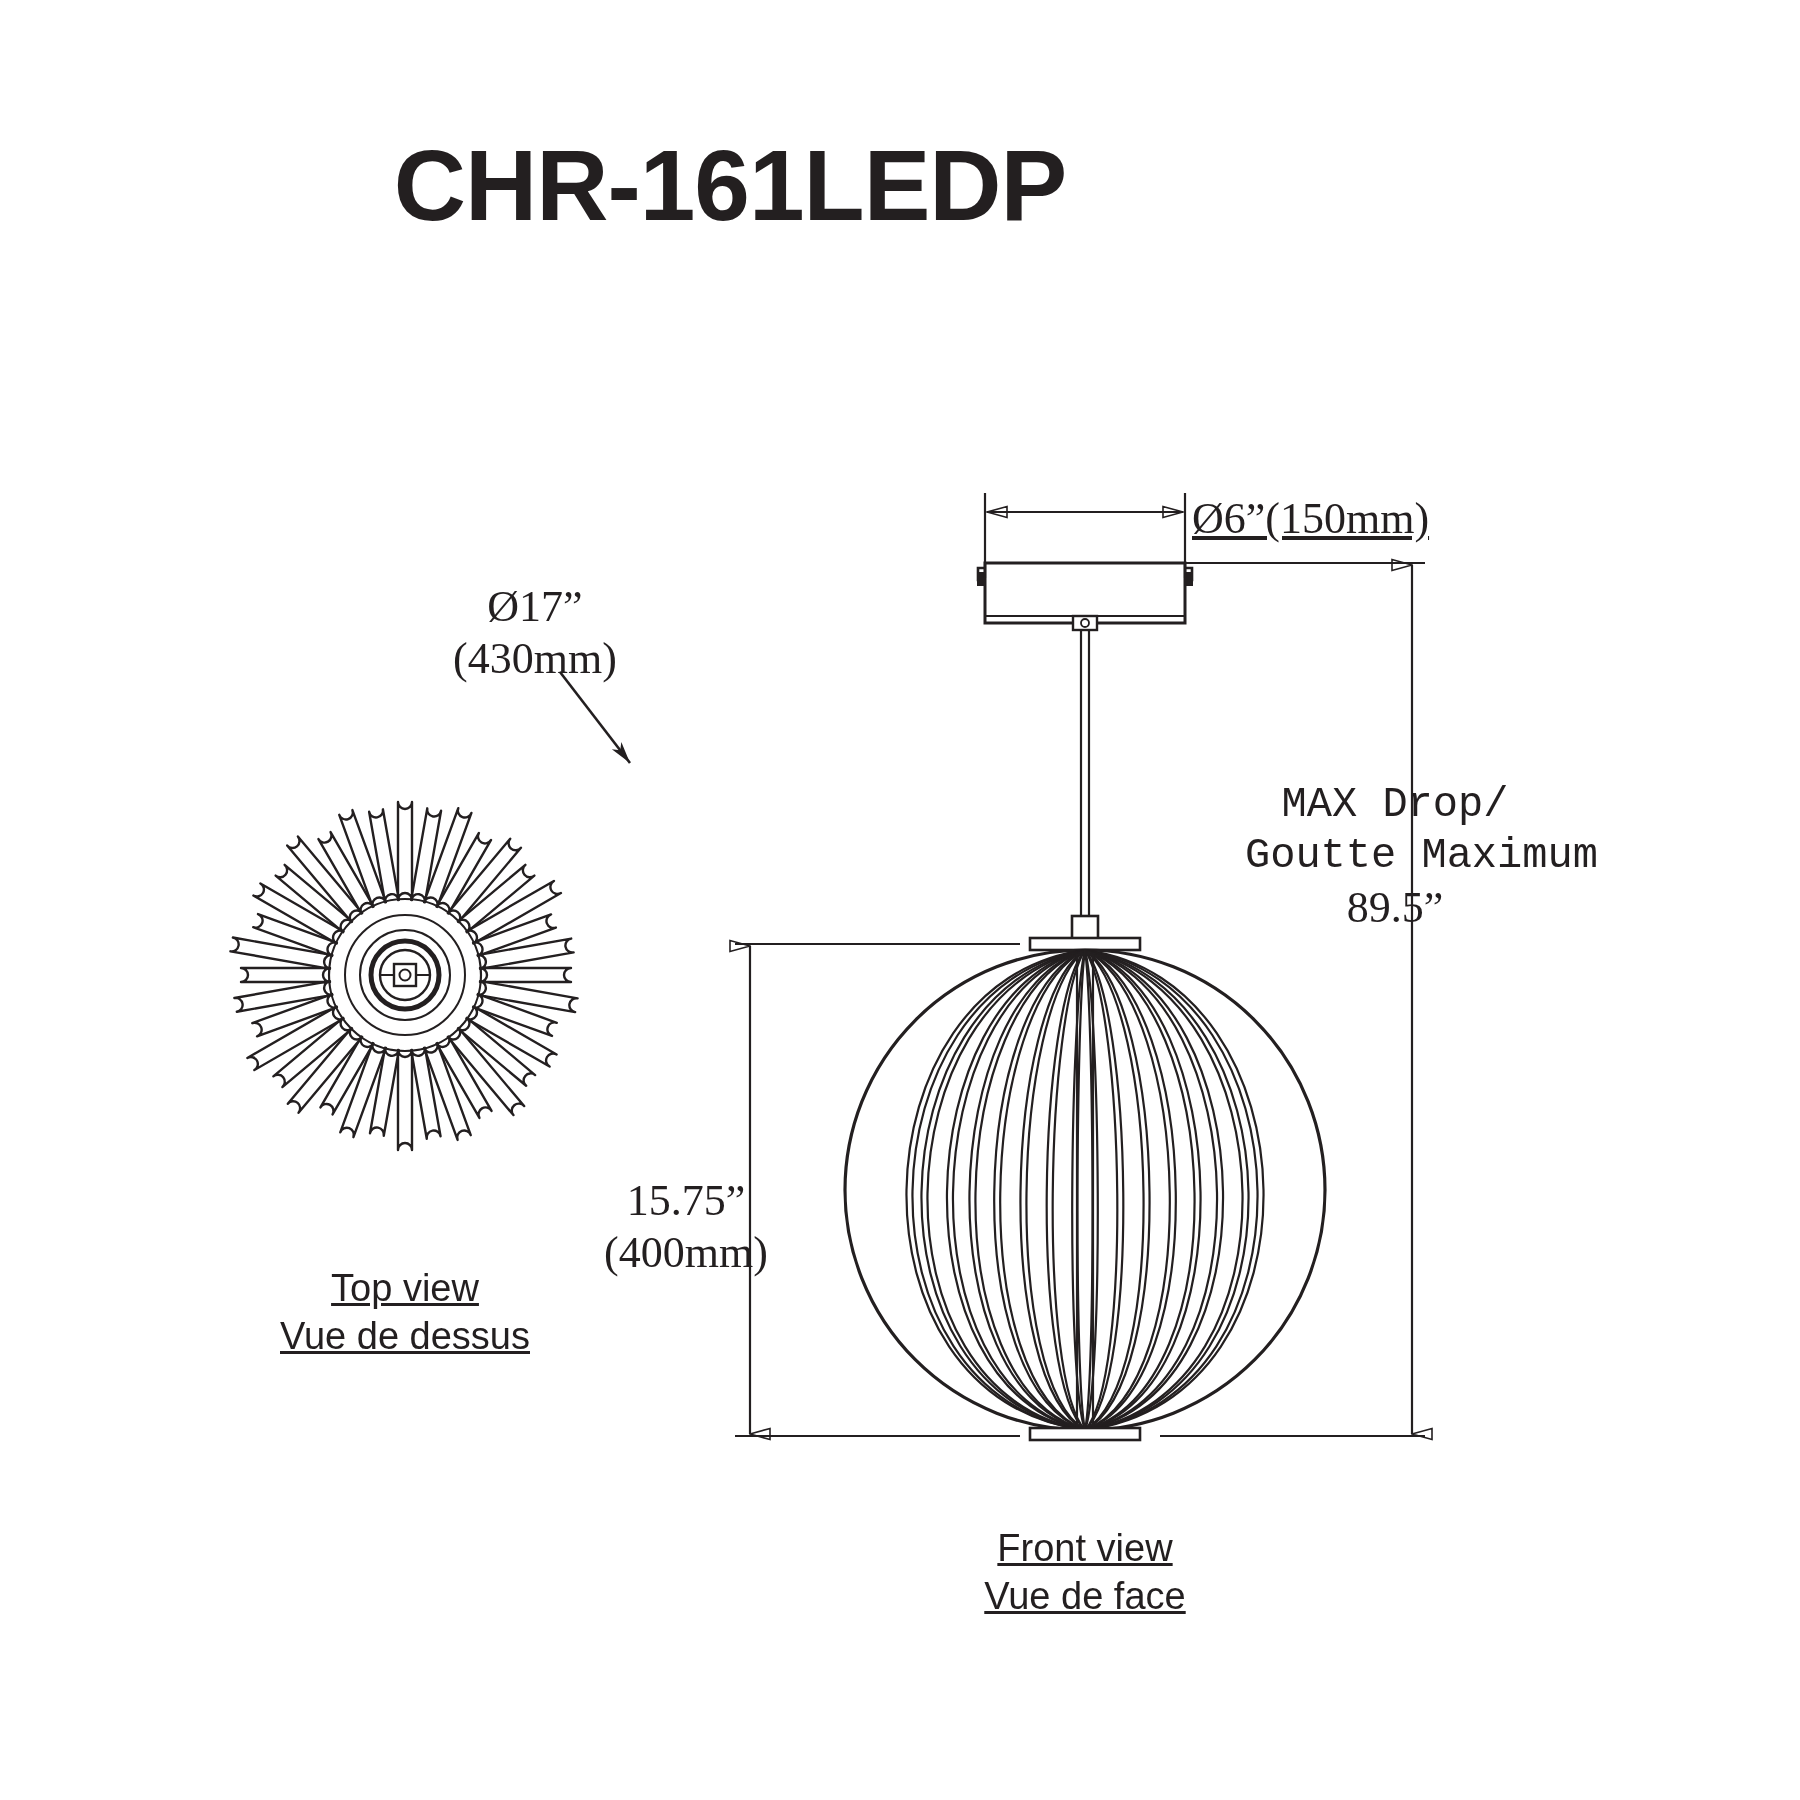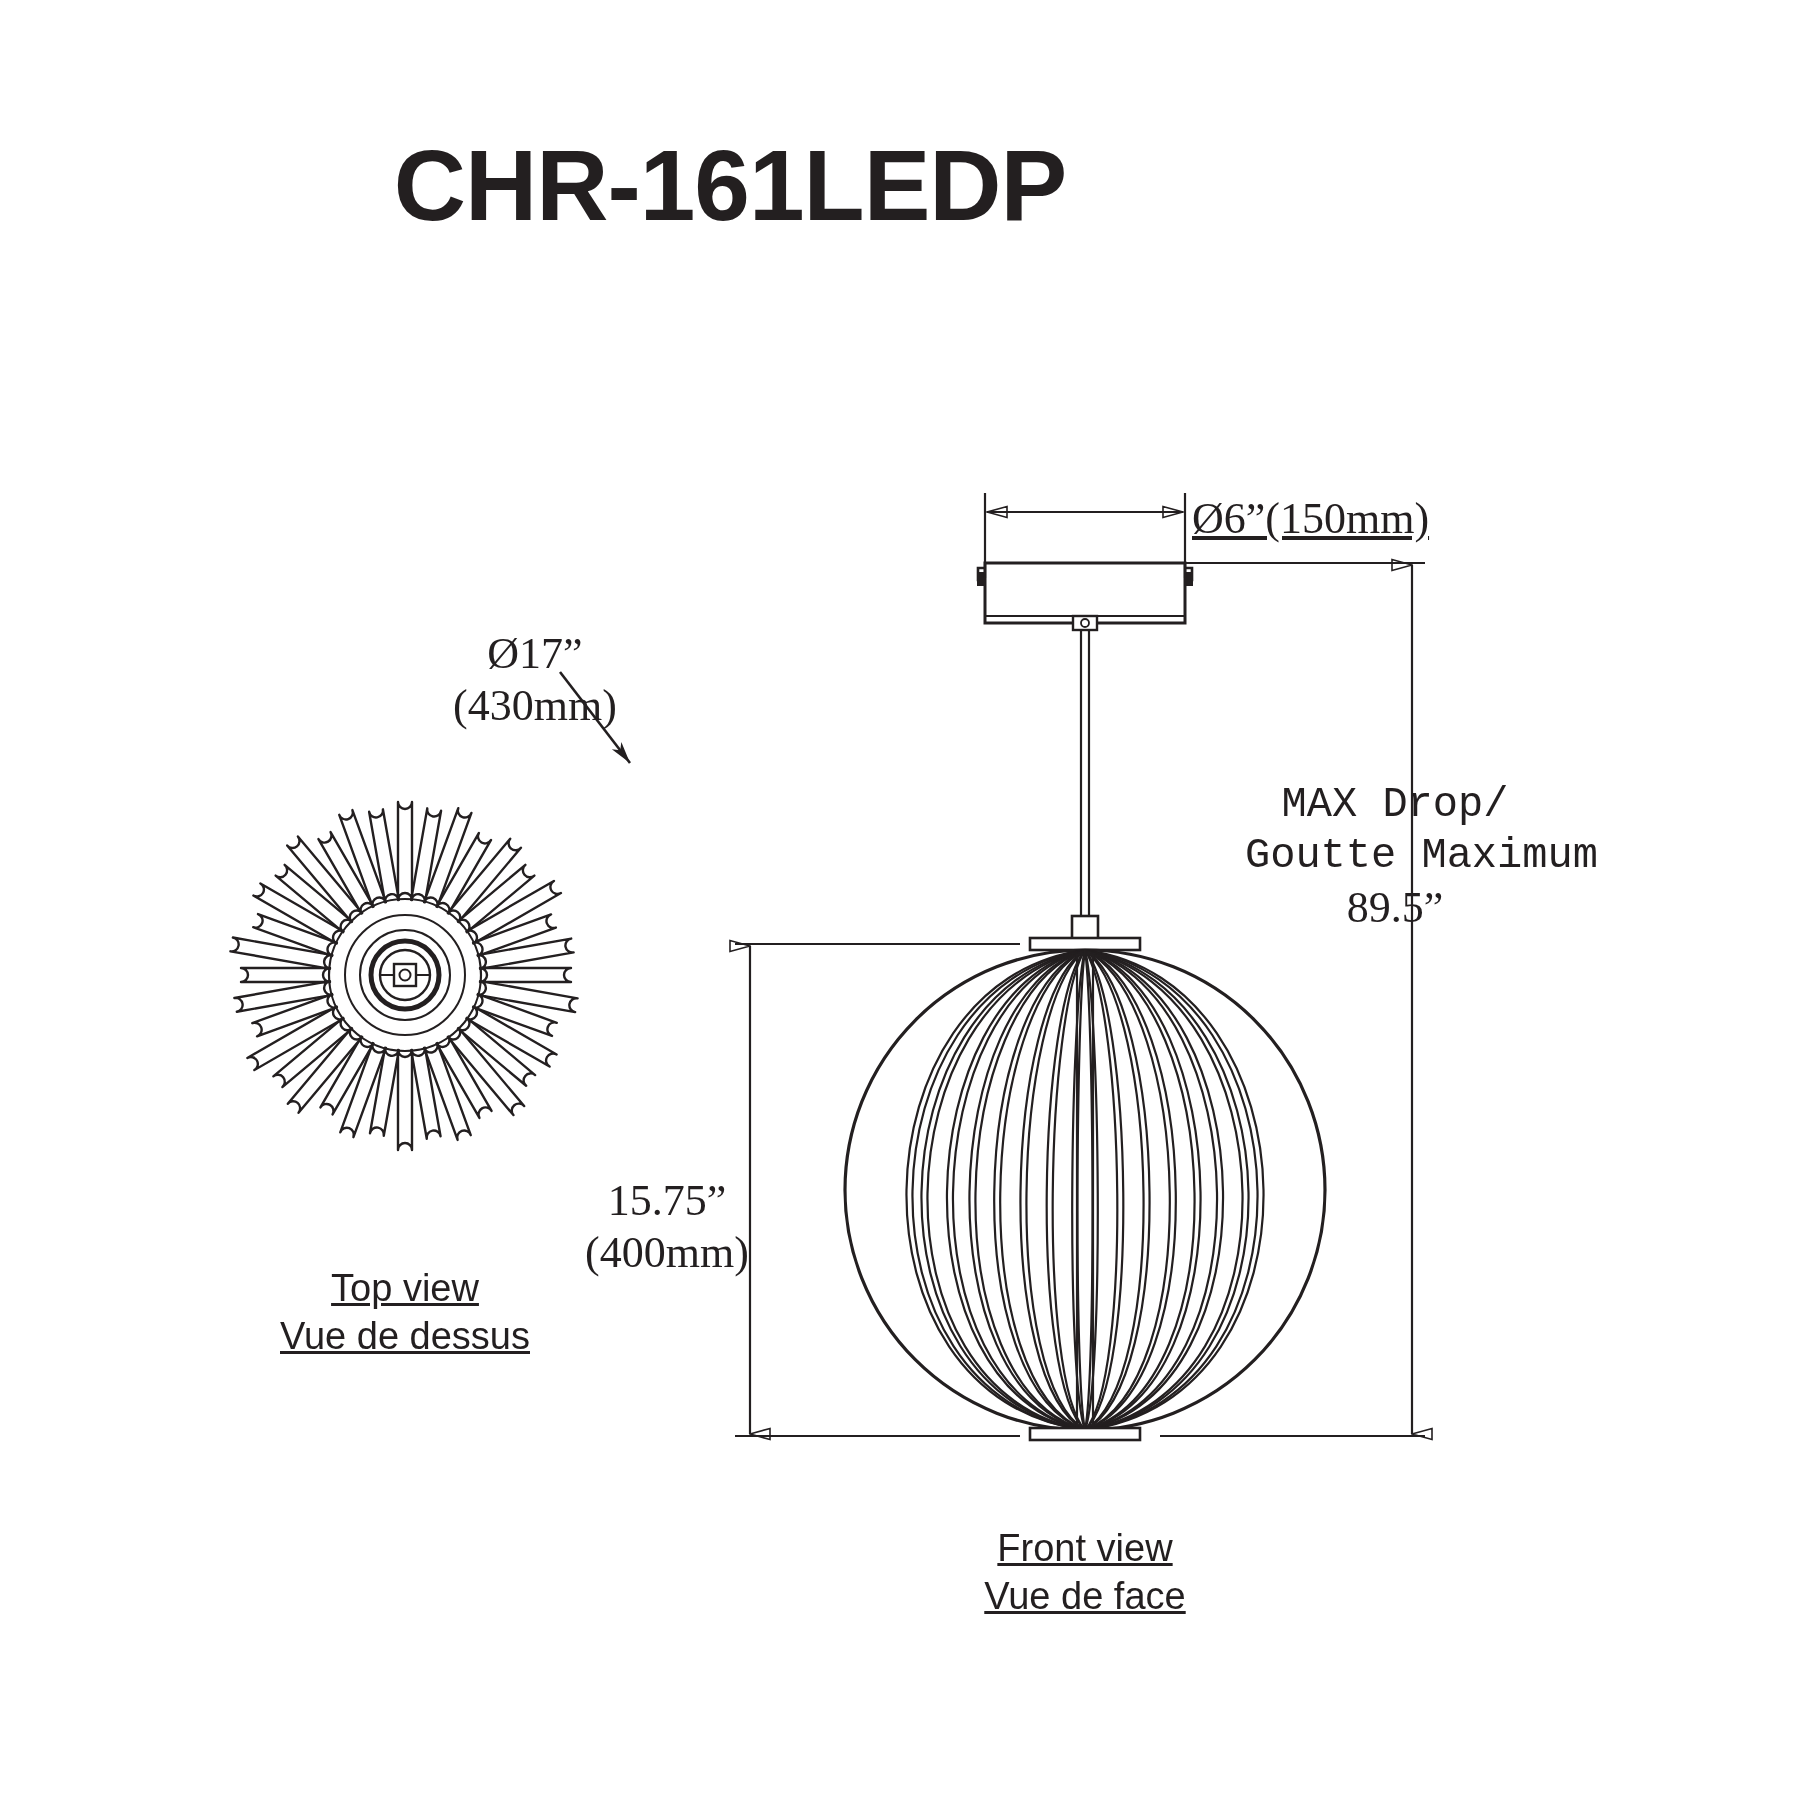--- a/index.html
+++ b/index.html
@@ -300,39 +300,39 @@
     </g>
 
     <g>
       <line x1="1160" y1="563" x2="1425" y2="563" stroke="#231f20" stroke-width="2.2"></line>
       <line x1="1160" y1="1436" x2="1425" y2="1436" stroke="#231f20" stroke-width="2.2"></line>
       <line x1="1412" y1="565" x2="1412" y2="1434" stroke="#231f20" stroke-width="2.2" marker-start="url(#arrU)" marker-end="url(#arrD)"></line>
     </g>
 
   </svg>
 
-  <div class="serif-label ctr" style="left:430px; top:628px; width:210px;">
+  <div class="serif-label ctr" style="left:430px; top:581px; width:210px;">
     <div>Ø17”</div>
     <div>(430mm)</div>
   </div>
 
   <div class="caption" style="left:230px; top:1265px; width:350px;">
     <div>Top view</div>
     <div>Vue de dessus</div>
   </div>
 
   <div class="serif-label" style="left:1192px; top:493px;text-decoration:underline;">Ø6”(150mm)</div>
 
   <div style="position:absolute; left:1245px; top:780px; width:300px; text-align:center;">
     <div class="sans-label" style="position:relative; left:0; top:0;">MAX Drop/</div>
     <div class="sans-label" style="position:relative; left:0; top:0;">Goutte Maximum</div>
     <div class="serif-label" style="position:relative; left:0; top:0; width:300px; text-align:center;">89.5”</div>
   </div>
 
-  <div class="serif-label ctr" style="left:572px; top:1175px; width:190px;">
+  <div class="serif-label ctr" style="left:591px; top:1175px; width:190px;">
     <div>15.75”</div>
     <div>(400mm)</div>
   </div>
 
   <div class="caption" style="left:915px; top:1525px; width:340px;">
     <div>Front view</div>
     <div>Vue de face</div>
   </div>
 
 </div>

